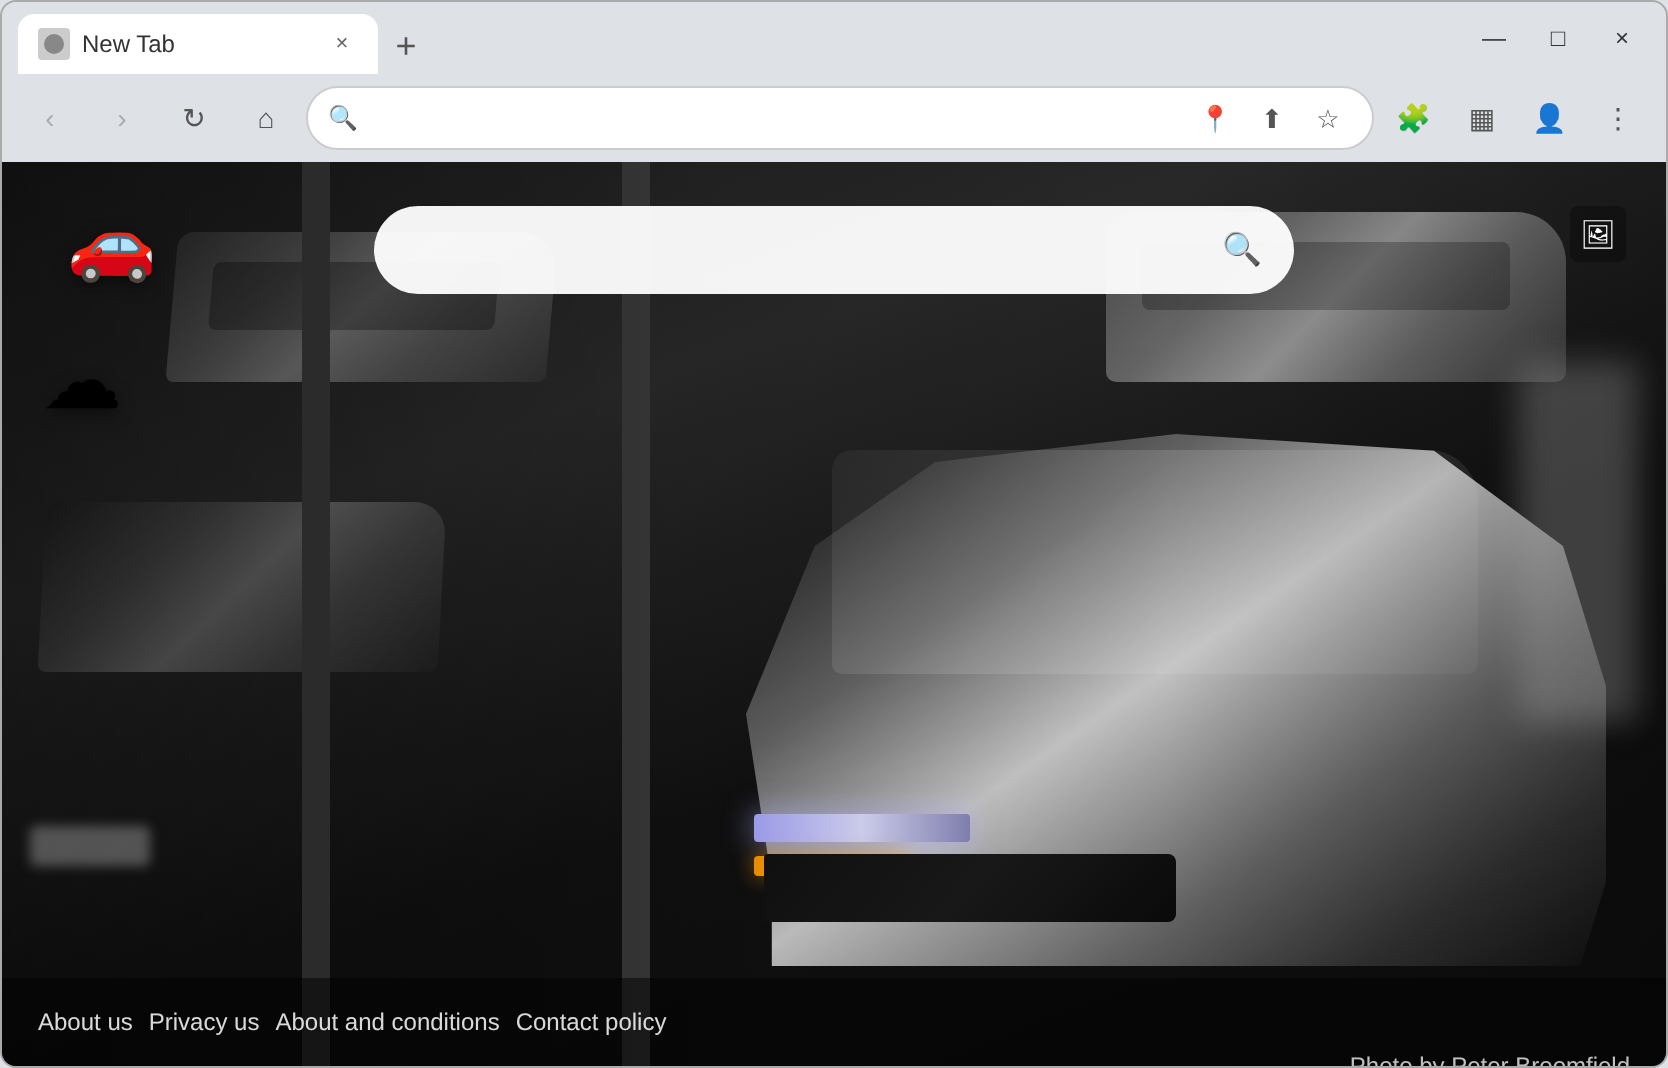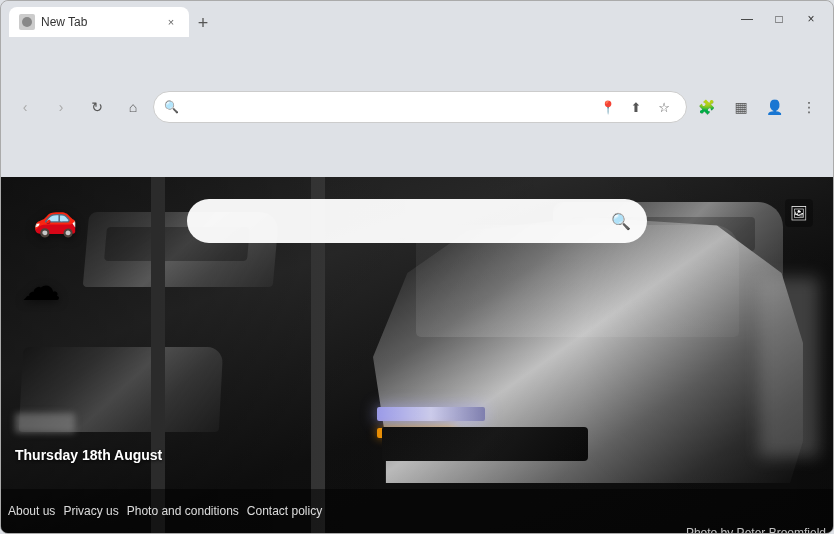--- a/index.html
+++ b/index.html
@@ -1,19 +1,19 @@
 <!DOCTYPE html>
 <html><head>
   <meta charset="utf-8">
   <style>
     * { margin: 0; padding: 0; box-sizing: border-box; }
     body { width: 834px; height: 534px; overflow: hidden; font-family: 'Segoe UI', Arial, sans-serif; background: #dee1e6; }
 
     
-    .browser-window { width: 834px; height: 534px; display: flex; flex-direction: column; border: 1px solid #aaa; border-radius: 8px; overflow: hidden; gap: 48px; }
+    .browser-window { width: 834px; height: 534px; display: flex; flex-direction: column; border: 1px solid #aaa; border-radius: 8px; overflow: hidden; }
 
     
     .title-bar { height: 36px; background: #dee1e6; display: flex; align-items: center; padding: 0 8px; gap: 4px; border-radius: 8px 8px 0 0; }
     .tab-area { display: flex; align-items: flex-end; flex: 1; height: 100%; }
     .tab { display: flex; align-items: center; height: 30px; background: #fff; border-radius: 8px 8px 0 0; padding: 0 10px; gap: 6px; min-width: 180px; font-size: 12px; color: #333; margin-top: 6px; }
     .tab-favicon { width: 16px; height: 16px; background: #ccc; border-radius: 2px; display: flex; align-items: center; justify-content: center; }
     .tab-label { flex: 1; font-size: 12px; }
     .tab-close { width: 16px; height: 16px; border-radius: 50%; display: flex; align-items: center; justify-content: center; font-size: 11px; color: #666; cursor: pointer; }
     .new-tab-btn { width: 28px; height: 28px; display: flex; align-items: center; justify-content: center; font-size: 18px; color: #555; cursor: pointer; border-radius: 50%; }
     .window-controls { display: flex; align-items: center; gap: 4px; }
@@ -73,21 +73,21 @@
     .blurred-box { width: 60px; height: 20px; background: rgba(150,150,150,0.5); filter: blur(3px); border-radius: 3px; }
 
     
     .date-display { position: absolute; left: 14px; bottom: 70px; color: #fff; font-size: 14px; font-weight: 600; text-shadow: 0 1px 3px rgba(0,0,0,0.8); }
 
     
     .right-widget { position: absolute; right: 14px; top: 100px; }
     .blurred-right { width: 60px; height: 180px; background: rgba(180,180,180,0.3); filter: blur(8px); border-radius: 4px; }
 
     
-    .page-footer { position: absolute; bottom: 0; left: 0; right: 0; height: 44px; display: flex; align-items: center; justify-content: space-between; padding: 0 7px; background: rgba(0,0,0,0.5); }
+    .page-footer { position: absolute; bottom: 0; left: 0; right: 0; height: 44px; display: flex; align-items: center; justify-content: space-between; padding: 0 18px; background: rgba(0,0,0,0.5); }
     .footer-links { display: flex; align-items: center; gap: 8px; }
     .footer-link { color: rgba(255,255,255,0.85); font-size: 12px; text-decoration: none; cursor: pointer; white-space: nowrap; }
     .footer-credit { color: rgba(255,255,255,0.75); font-size: 12px; white-space: nowrap; margin-top: 43px; }
 
     
     .css-car-top { position: absolute; top: 35px; left: 85px; width: 190px; height: 75px; background: linear-gradient(135deg, #333 0%, #555 30%, #777 50%, #555 70%, #333 100%); border-radius: 8px 20px 4px 4px; transform: skewX(-5deg); }
     .css-car-top::before { content:''; position: absolute; top: 20%; left: 10%; right: 15%; height: 45%; background: rgba(0,0,0,0.3); border-radius: 4px; }
 
     .css-car-top2 { position: absolute; top: 25px; right: 50px; width: 230px; height: 85px; background: linear-gradient(135deg, #4a4a4a 0%, #6a6a6a 30%, #999 50%, #6a6a6a 70%, #3a3a3a 100%); border-radius: 10px 25px 5px 5px; }
     .css-car-top2::before { content:''; position: absolute; top: 18%; left: 8%; right: 12%; height: 40%; background: rgba(0,0,0,0.25); border-radius: 4px; }
@@ -205,29 +205,28 @@
       <div class="middle-section">
         <div class="weather-widget">
           <span class="weather-icon">☁</span>
         </div>
       </div>
     </div>
 
     <div class="bottom-left-widget">
       <div class="blurred-box"></div>
     </div>
-    <div class="date-display">Thursday 18th August</div>
 
     <div class="right-widget">
       <div class="blurred-right"></div>
     </div>
 
     <div class="page-footer">
       <div class="footer-links">
         <a class="footer-link">About us</a>
         <a class="footer-link">Privacy us</a>
-        <a class="footer-link">Photo and conditions</a>
+        <a class="footer-link">About and conditions</a>
         <a class="footer-link">Contact policy</a>
       </div>
       <span class="footer-credit">Photo by Peter Broomfield</span>
     </div>
   </div>
 </div>
 
 </body></html>

